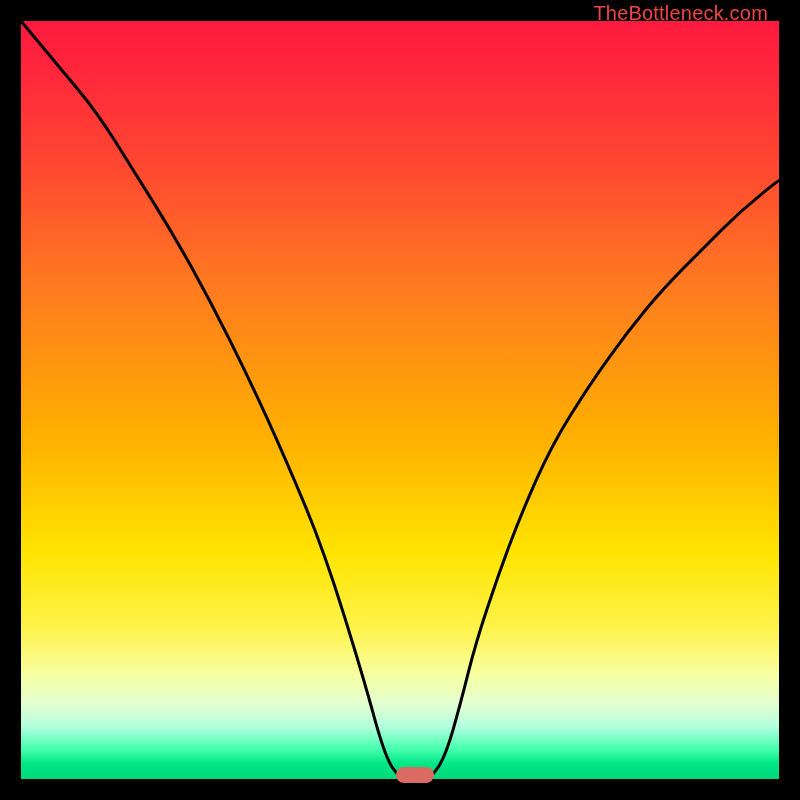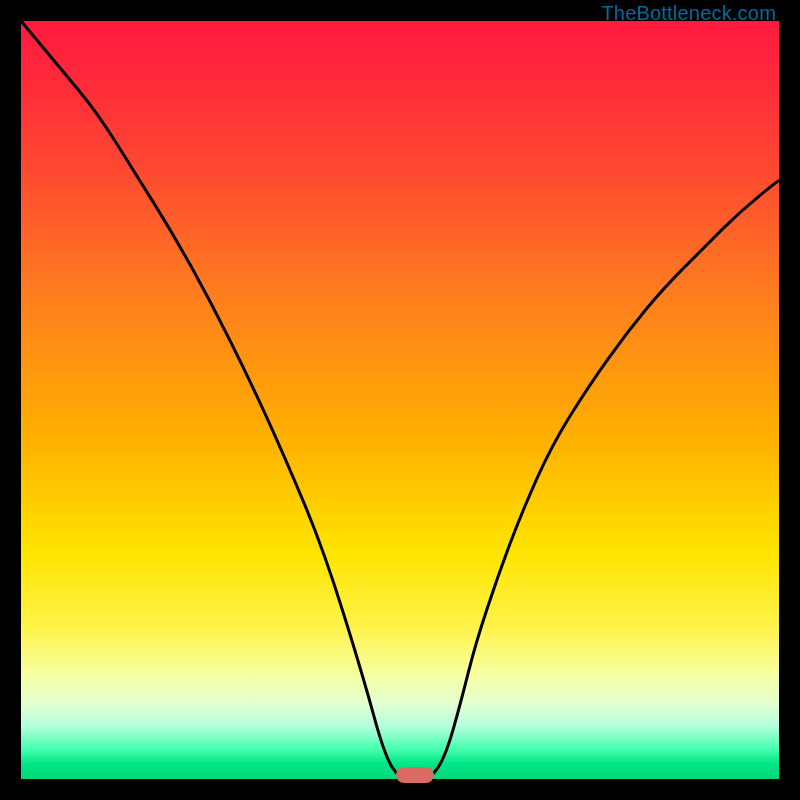--- a/index.html
+++ b/index.html
@@ -37,22 +37,22 @@
       #e4ffd0 90%,
       #b4ffdd 93%,
       #48ffb0 96%,
       #00e686 98%,
       #00d878 100%
     );
   }
   .attribution {
     position: absolute;
     top: 2px;
-    right: 24px;
-    color: #0369a1;
+    right: 32px;
+    color: #ef4444;
     font-size: 20px;
     letter-spacing: 0.2px;
     font-weight: 400;
   }
   svg.curve {
     position: absolute;
     left: 0;
     top: 0;
     width: 758px;
     height: 758px;

